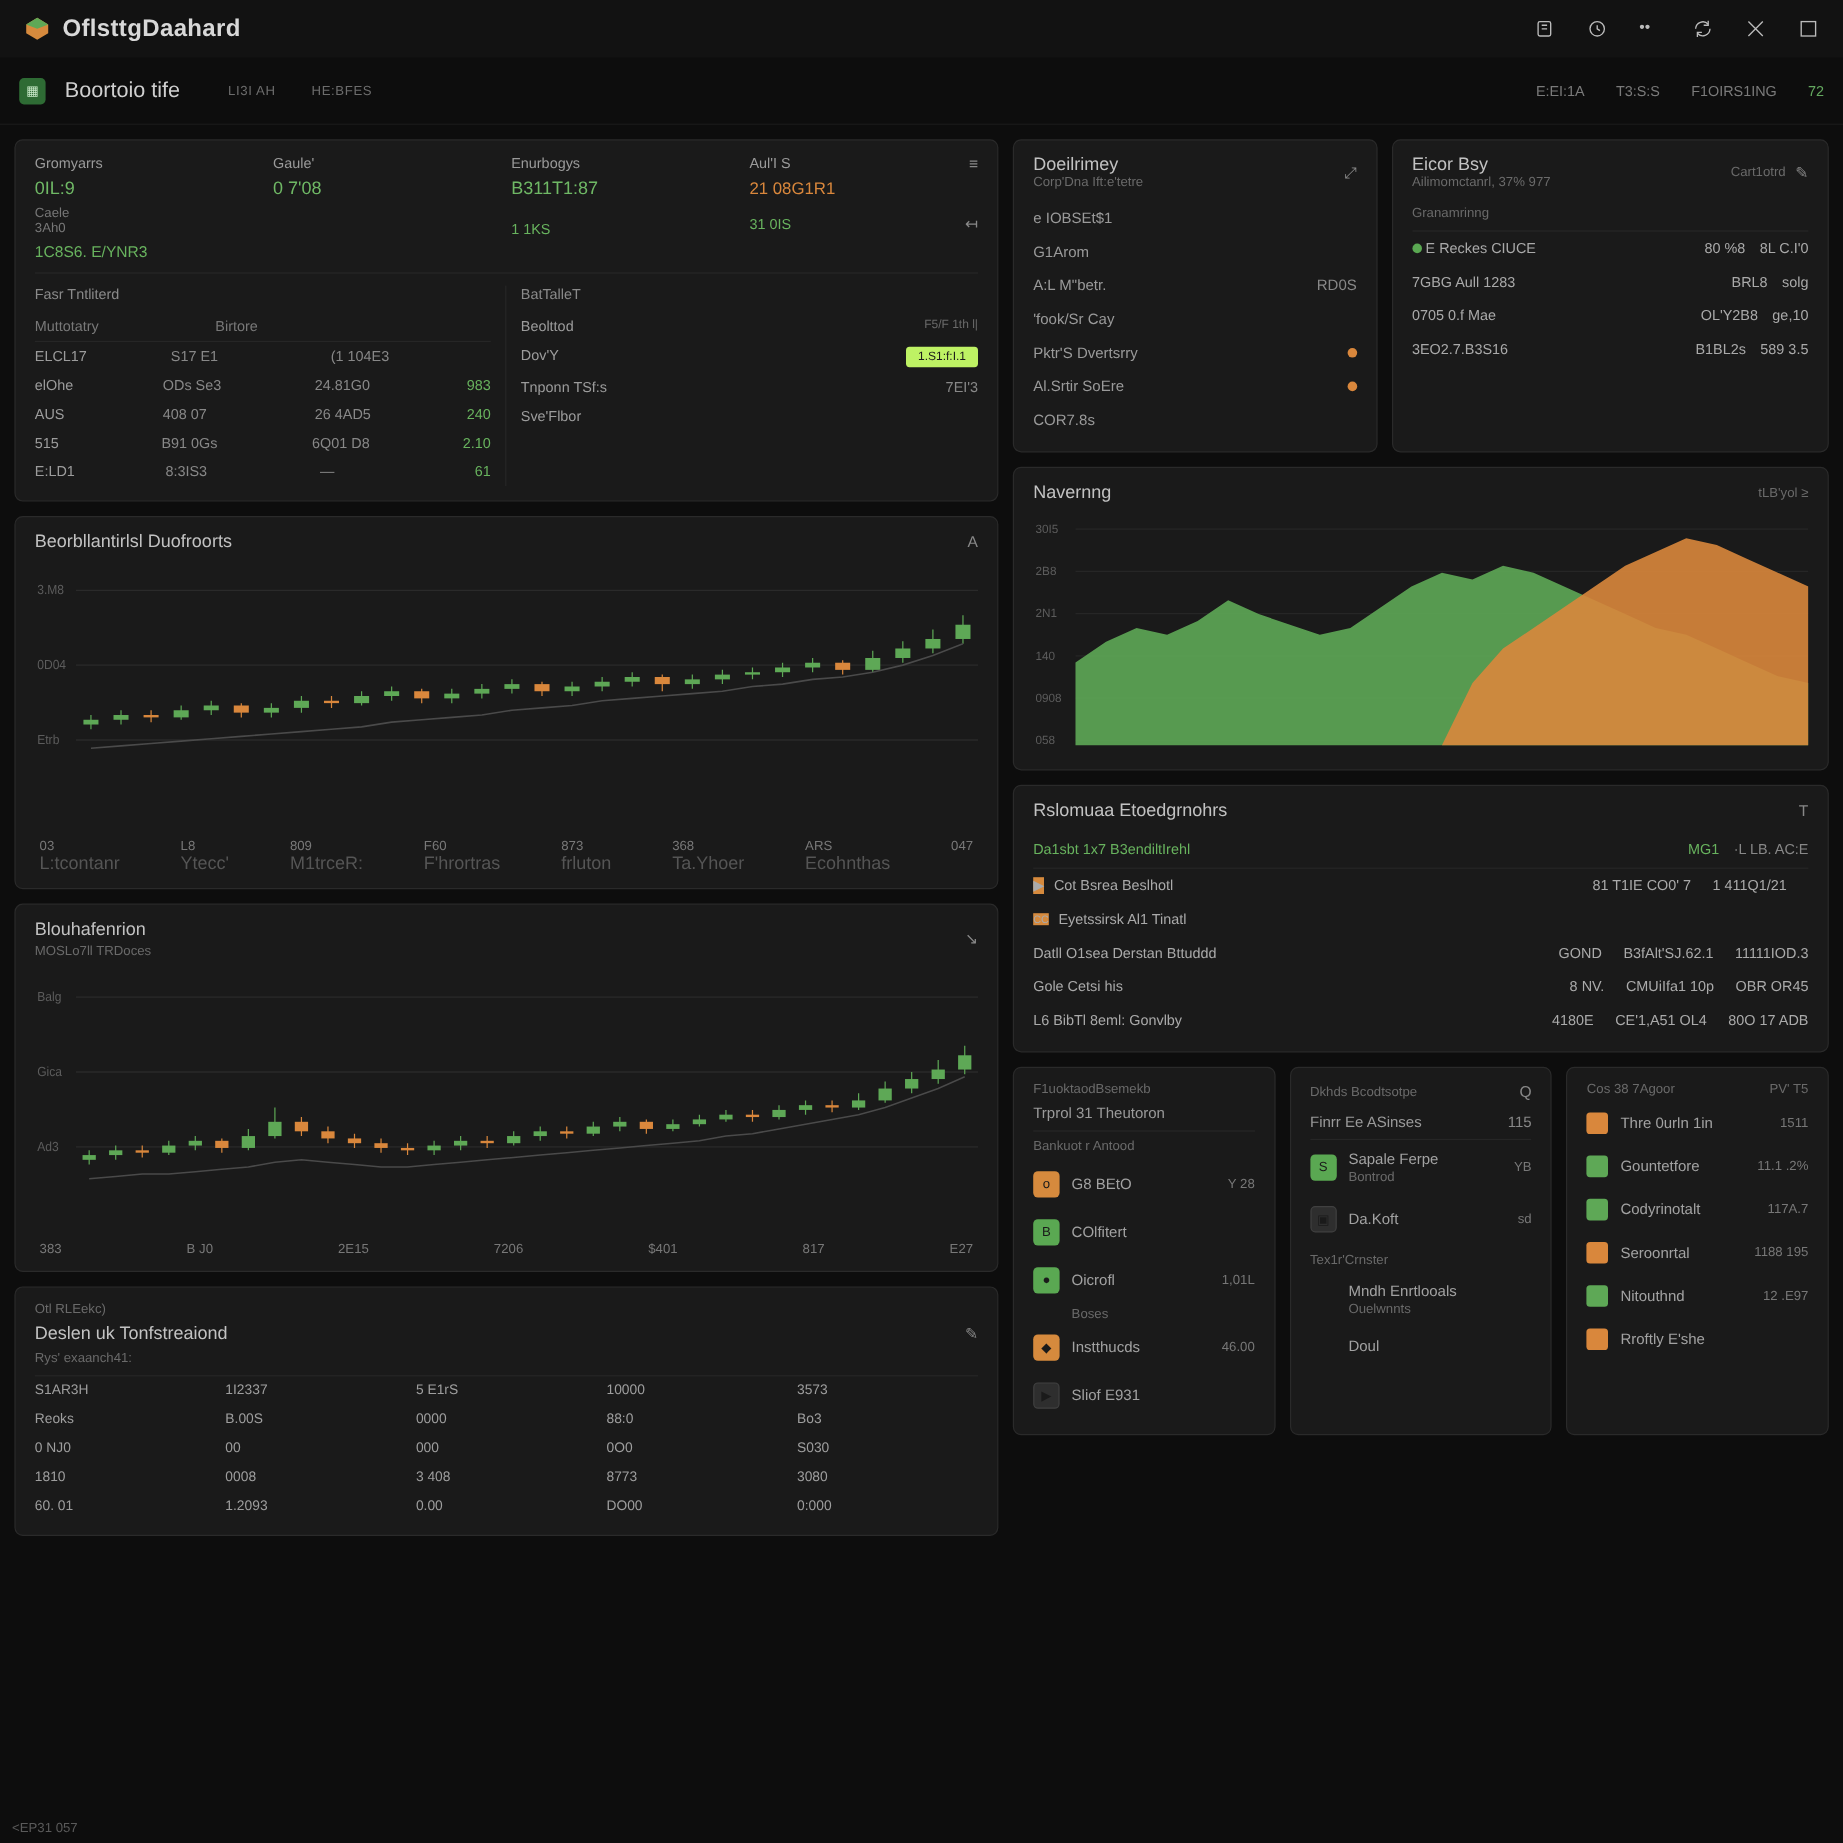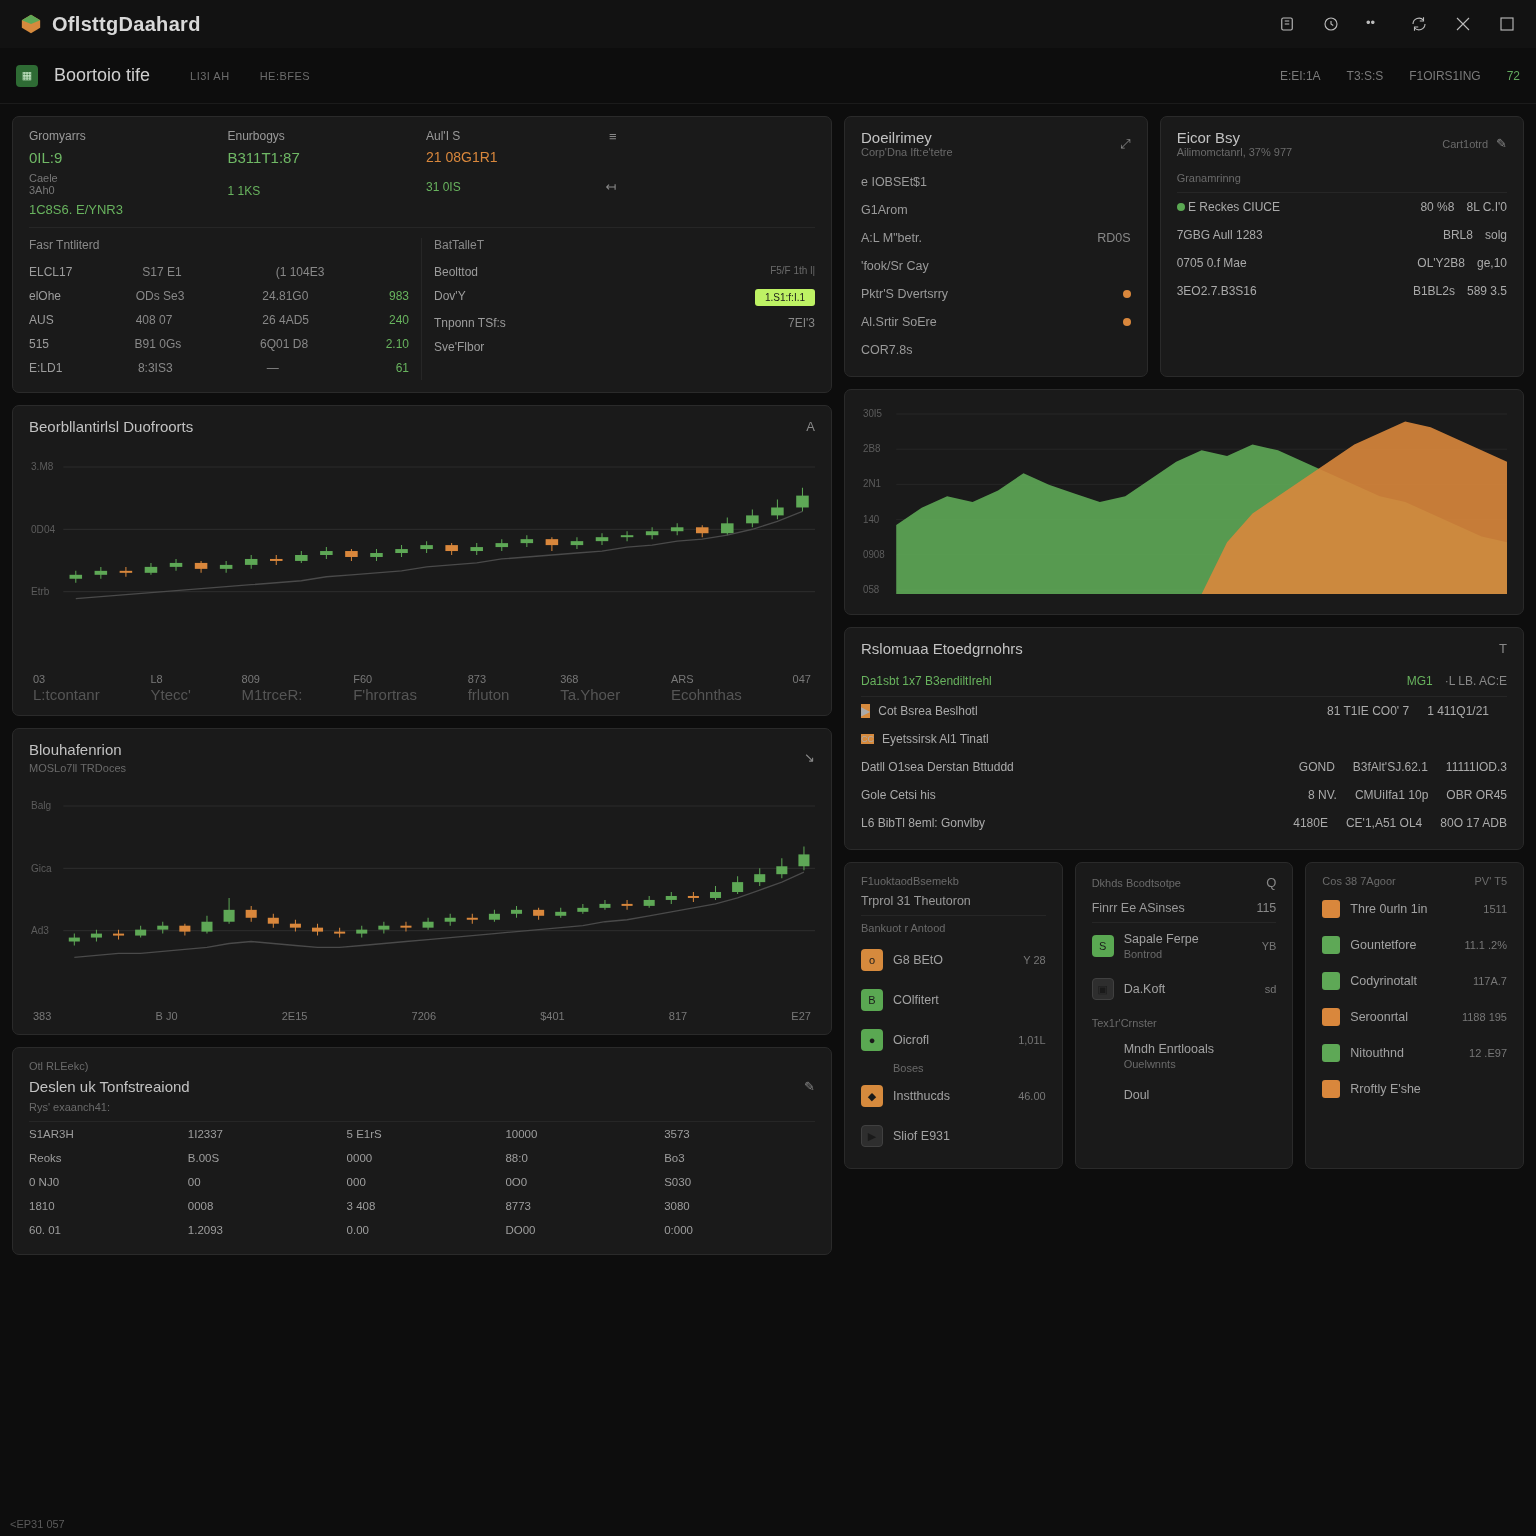--- a/index.html
+++ b/index.html
@@ -164,39 +164,49 @@
     <div class="panel">
       <div class="sum-top">
         <div class="sum-col">
           <div class="lbl">Gromyarrs</div>
           <div class="val">0IL:9</div>
           <div style="color:#777;font-size:11px;margin-top:6px">Caele</div>
           <div style="color:#777;font-size:11px">3Ah0</div>
           <div class="green" style="font-size:13px;margin-top:6px">1C8S6. E/YNR3</div>
         </div>
         <div class="sum-col">
+          <div class="lbl">Gaule'</div>
+          <div class="val">0 7'08</div>
+        </div>
+        <div class="sum-col">
           <div class="lbl">Enurbogys</div>
           <div class="val">B311T1:87</div>
           <div class="green" style="font-size:12px;margin-top:18px">1 1KS</div>
         </div>
         <div class="sum-col" style="position:relative">
           <div style="display:flex;justify-content:space-between;">
             <div class="lbl">Aul'I S</div>
             <span style="color:#888;cursor:pointer">≡</span>
           </div>
           <div class="val2">21 08G1R1</div>
           <div style="display:flex;justify-content:space-between;align-items:center;margin-top:14px">
             <span class="green" style="font-size:12px">31 0IS</span>
             <span style="color:#888;cursor:pointer">↤</span>
           </div>
         </div>
       </div>
       <div class="sum-left-list">
         <div class="sl-col">
           <div class="sl-head">Fasr Tntliterd</div>
+          <div class="sl-row" style="border-bottom:1px solid #262626;color:#787878">
+            <span>Muttotatry</span>
+            <span>Birtore</span>
+            <span></span>
+              <span></span>
+          </div>
           <div id="ll-rows">
               <div class="sl-row">
     <span style="width:60px">ELCL17</span>
                 <span class="v" style="width:80px">S17 E1</span>
     <span class="v" style="width:80px">(1 104E3</span>
                 <span class="v g"></span>
               </div>
               <div class="sl-row">
     <span style="width:60px">elOhe</span>
                 <span class="v" style="width:80px">ODs Se3</span>
@@ -551,20 +561,24 @@
             <div class="rr-3col">
     <span class="lab g">3EO2.7.B3S16</span>
               <span class="rv">B1BL2s</span>
               <span class="rv2">589 3.5</span>
             </div>
           </div>
       </div>
     </div>
 
     <div class="panel">
+      <div class="panel-head">
+        <span class="panel-title">Navernng</span>
+        <span class="panel-sub">tLB'yol ≥</span>
+      </div>
       <div class="nav-chart"><svg id="svg-nav" viewBox="0 0 660 200" preserveAspectRatio="none">
             <line x1="36" y1="12" x2="660" y2="12" stroke="#262626"></line>
             <text x="2" y="15" class="axis-lbl">30I5</text>
             <line x1="36" y1="47.2" x2="660" y2="47.2" stroke="#262626"></line>
             <text x="2" y="50.2" class="axis-lbl">2B8</text>
             <line x1="36" y1="82.4" x2="660" y2="82.4" stroke="#262626"></line>
             <text x="2" y="85.4" class="axis-lbl">2N1</text>
             <line x1="36" y1="117.60000000000001" x2="660" y2="117.60000000000001" stroke="#262626"></line>
             <text x="2" y="120.60000000000001" class="axis-lbl">140</text>
             <line x1="36" y1="152.8" x2="660" y2="152.8" stroke="#262626"></line>

